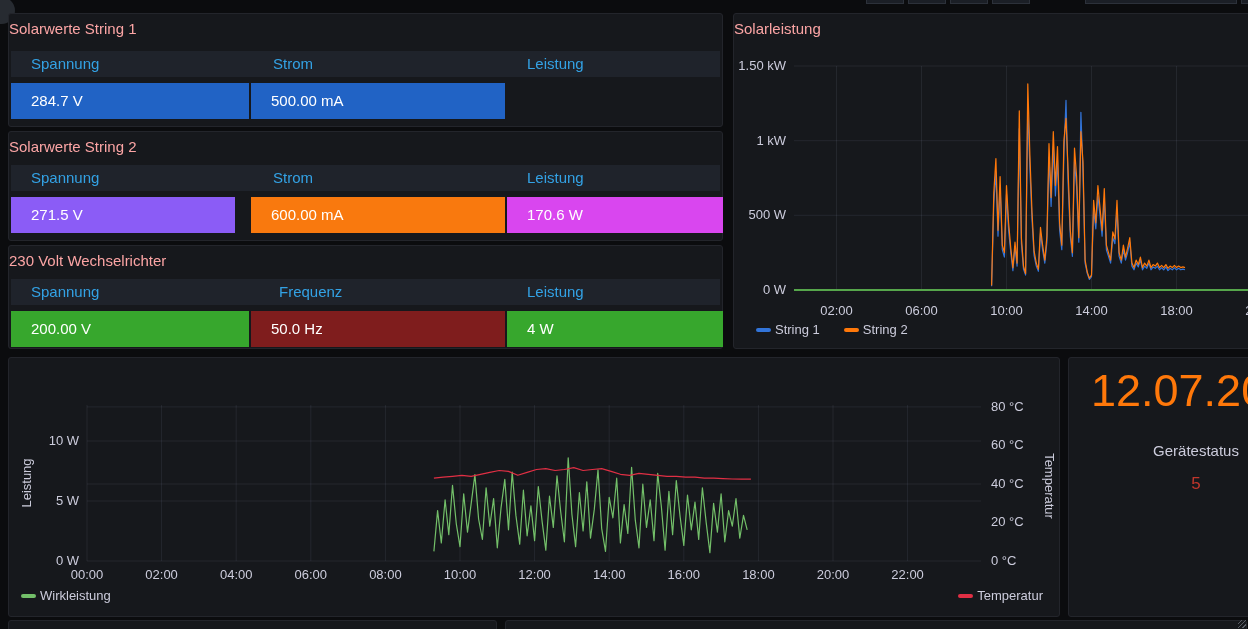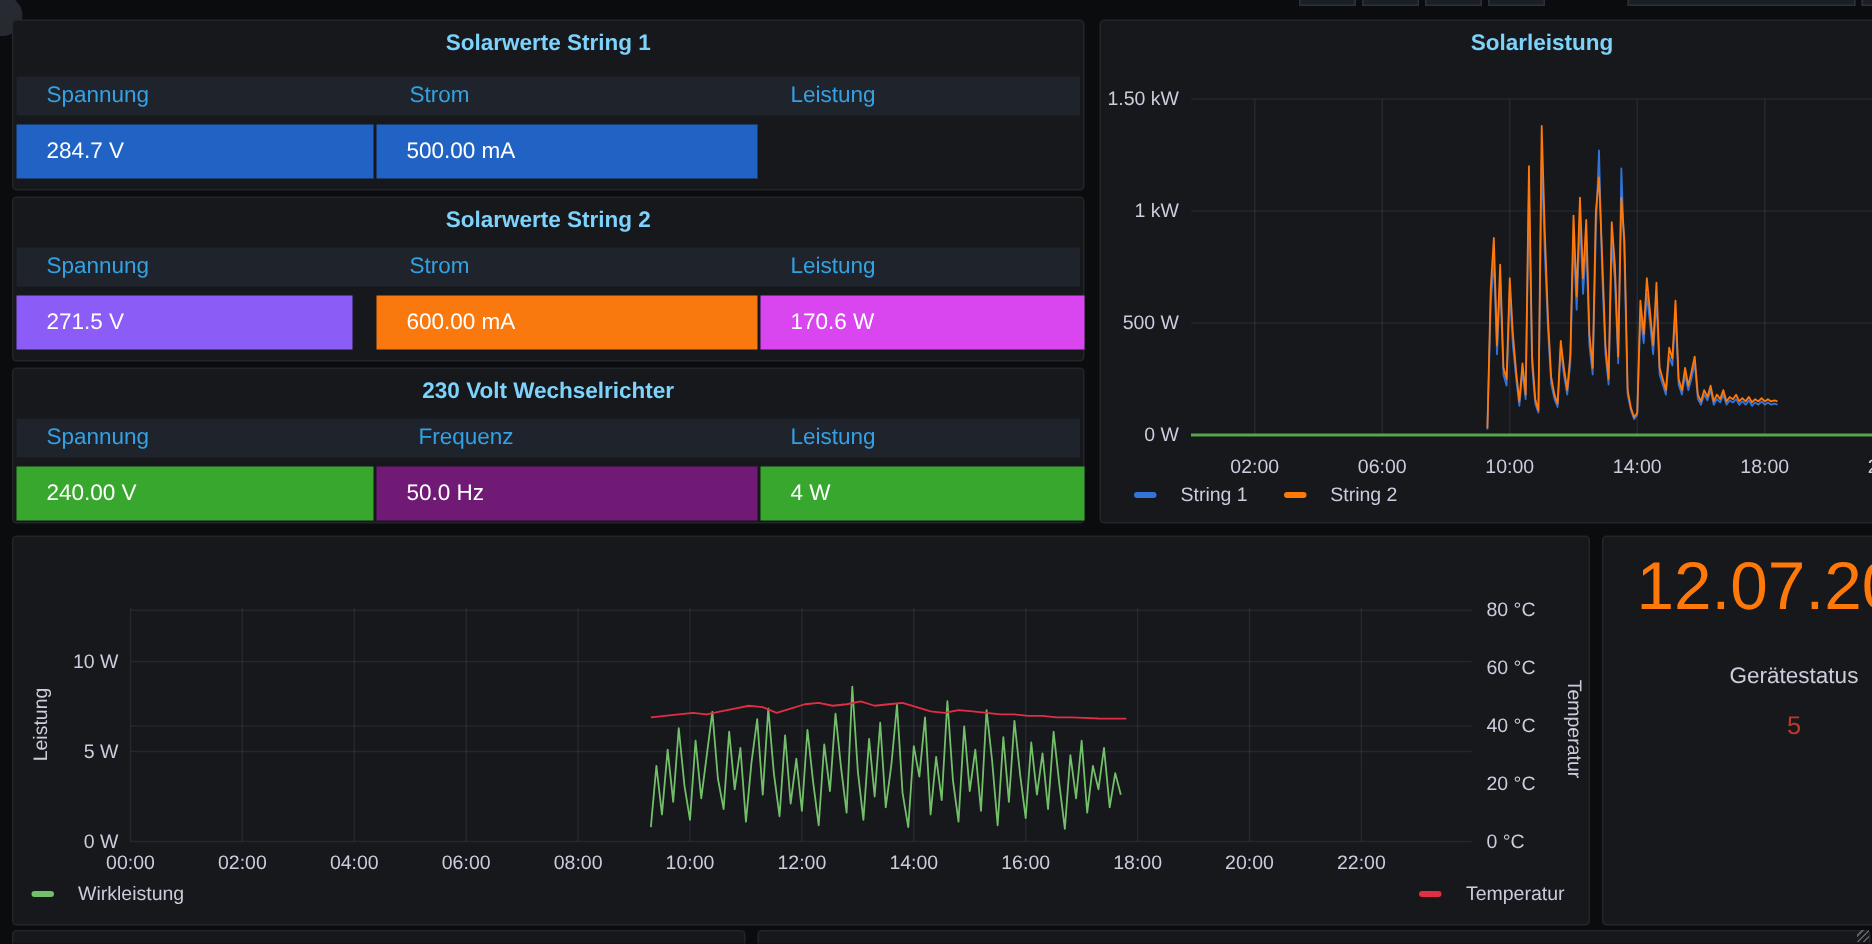--- a/index.html
+++ b/index.html
@@ -6,35 +6,35 @@
   body{
     position:relative;width:1248px;height:629px;overflow:hidden;
     background:#0b0c0e;font-family:"Liberation Sans", sans-serif;
     -webkit-font-smoothing:antialiased;
   }
   .panel{
     position:absolute;background:#16181c;border:1px solid #23252b;border-radius:3px;
     box-sizing:border-box;
   }
   .p-title{
-    position:absolute;top:6px;left:0;right:0;text-align:center;
-    font-size:15px;color:#7dd3fc;cursor:pointer;white-space:nowrap;font-weight:bold;
+    position:absolute;top:6px;left:0;right:0;text-align:left;
+    font-size:15px;color:#fca5a5;cursor:pointer;white-space:nowrap;
   }
   
   .t-head{position:absolute;left:2px;right:2px;height:26px;background:#1f232b;}
   .th{position:absolute;top:0;line-height:26px;font-size:15px;color:#33a2e5;cursor:pointer;text-align:center;}
   .t-row{position:absolute;left:0;right:0;height:36px;}
   .td{
     position:absolute;top:0;height:36px;line-height:36px;padding-left:20px;
     box-sizing:border-box;font-size:15px;color:#ffffff;overflow:hidden;white-space:nowrap;
   }
   
   .chart-svg{position:absolute;left:0;top:0;}
   .legend{position:absolute;display:flex;align-items:center;gap:24px;}
-  .legend-item{display:flex;align-items:center;gap:16px;cursor:pointer;}
+  .legend-item{display:flex;align-items:center;gap:4px;cursor:pointer;}
   .legend-swatch{width:15px;height:4px;border-radius:2px;}
   .legend-label{font-size:13px;color:#ccccdc;}
   
   .big-date{
     position:absolute;top:7px;left:22px;font-size:45px;font-weight:500;
     color:#ff780a;white-space:nowrap;letter-spacing:0;
   }
   .status-label{position:absolute;top:84px;left:0;width:254px;text-align:center;font-size:15px;color:#ccccdc;}
   .status-value{position:absolute;top:116px;left:0;width:254px;text-align:center;font-size:17px;}
   
@@ -87,22 +87,22 @@
 </div>
 
 <div class="panel" style="left:8px;top:245px;width:715px;height:104px">
   <div class="p-title">230 Volt Wechselrichter</div>
   <div class="t-head" style="top:33px">
     <span class="th" style="left:20px">Spannung</span>
     <span class="th" style="left:268px">Frequenz</span>
     <span class="th" style="left:516px">Leistung</span>
   </div>
   <div class="t-row" style="top:65px">
-    <div class="td" style="left: 2px; width: 238px; background: rgb(55, 167, 45);">240.00 V</div>
-    <div class="td" style="left: 242px; width: 254px; background: #701a75;">50.0 Hz</div>
+    <div class="td" style="left: 2px; width: 238px; background: rgb(55, 167, 45);">200.00 V</div>
+    <div class="td" style="left: 242px; width: 254px; background: #7f1d1d;">50.0 Hz</div>
     <div class="td" style="left: 498px; width: 216px; background: rgb(55, 167, 45);">4 W</div>
   </div>
 </div>
 
 <div class="panel" style="left:733px;top:13px;width:590px;height:336px">
   <div class="p-title">Solarleistung</div>
   <svg id="solar-svg" class="chart-svg" width="590" height="336">
       <line x1="102.5" y1="52" x2="102.5" y2="276" stroke="rgba(210,220,255,0.08)" stroke-width="1"></line>
       <text x="102.5" y="301" text-anchor="middle" font-size="13" fill="#ccccdc">02:00</text>
       <line x1="187.5" y1="52" x2="187.5" y2="276" stroke="rgba(210,220,255,0.08)" stroke-width="1"></line>

